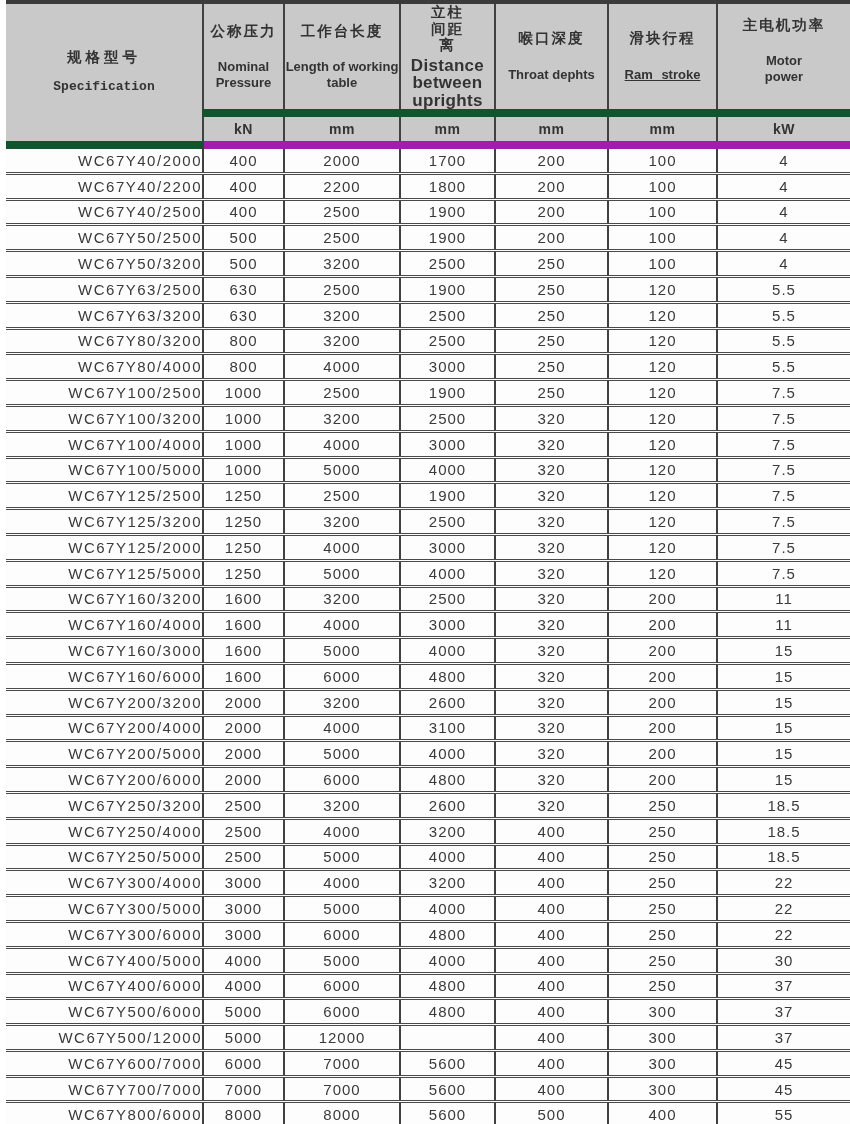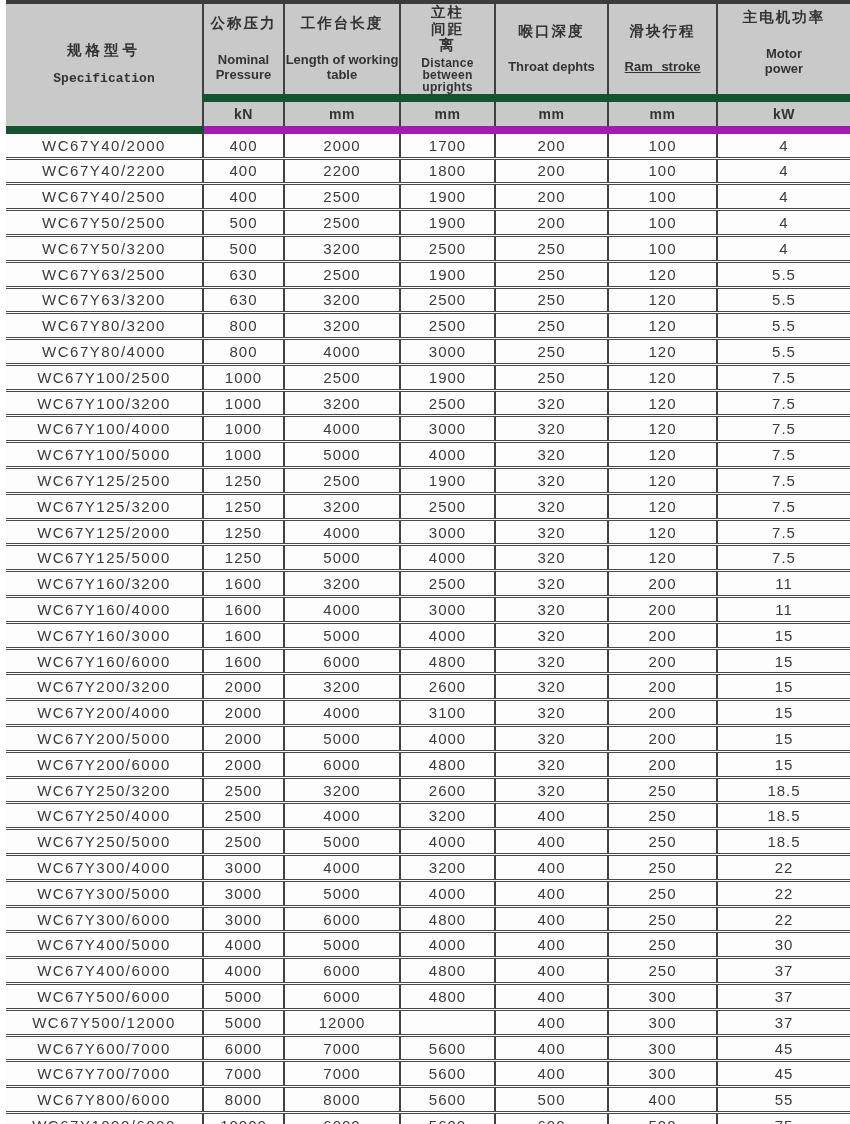--- a/index.html
+++ b/index.html
@@ -60,34 +60,34 @@
   }
   .en {
     display: block;
     font-size: 13px;
     font-weight: bold;
     line-height: 1.2;
   }
 
   th.col-spec .zh { letter-spacing: 4px; margin-bottom: 12px; }
   th.col-uprights .zh { max-width: 46px; margin: 0 auto 3px; }
-  th.col-uprights .en { font-size: 12px; line-height: 1.02; letter-spacing: 0.3px; }
+  th.col-uprights .en { font-size: 17px; line-height: 1.02; letter-spacing: 0.3px; }
   th.col-throat .en { font-weight: 600; }
   th.col-ram .en { word-spacing: 5px; text-decoration: underline; }
   th.col-motor .en { max-width: 54px; margin: 12px auto; }
 
   tbody td {
     height: 22.8px;
     border-bottom: 3px double #4a4a4a;
     background: #fdfdfd;
     font-size: 15px;
     letter-spacing: 1px;
     color: #3a3a3a;
   }
-  tbody td:first-child { letter-spacing: 1.5px; }
+  tbody td:first-child { letter-spacing: 1.5px; text-align: right; }
 </style>
 </head>
 <body>
 
 <table class="spec-table">
   <colgroup>
     <col class="c1">
       <col class="c2">
       <col class="c3">
       <col class="c4">

